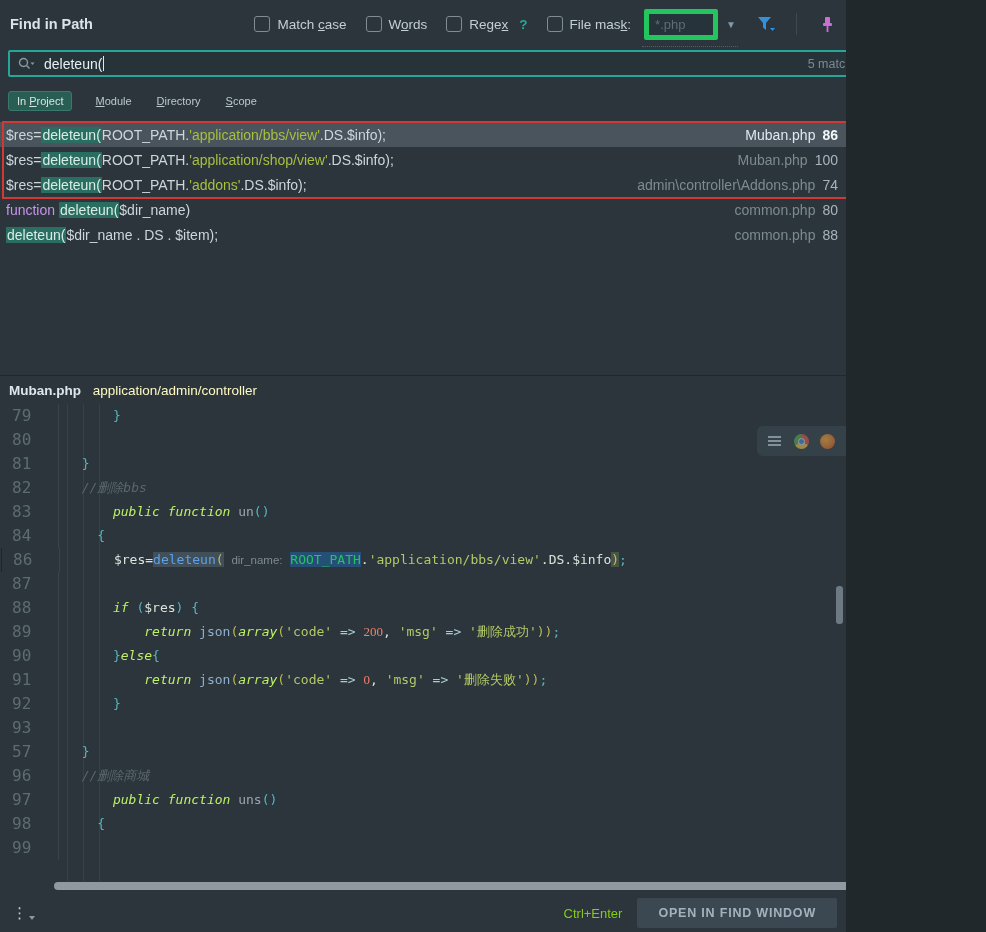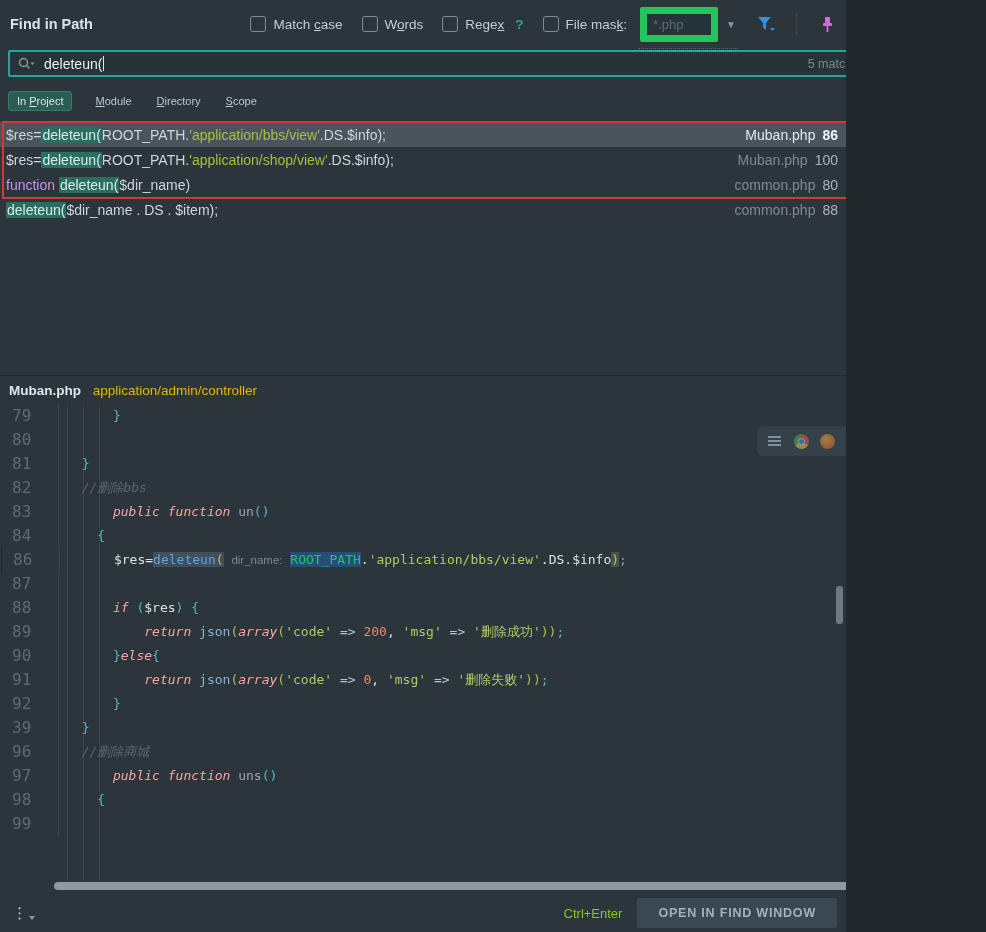--- a/index.html
+++ b/index.html
@@ -8,21 +8,21 @@
 
   
   .hdr{position:absolute;top:0;left:0;right:0;height:48px;}
   .title{position:absolute;left:10px;top:16px;font-size:14.5px;font-weight:bold;color:#d9e3e9;}
   .opts{position:absolute;right:8px;top:0;height:48px;display:flex;align-items:center;gap:19px;}
   .opt{display:flex;align-items:center;gap:7px;font-size:13.5px;color:#c3ced5;cursor:default;}
   .cb{width:14px;height:14px;border:1.5px solid #808c94;border-radius:3px;background:transparent;flex:none;}
   .u{text-decoration:underline;}
   .help{color:#2aa89d;font-weight:bold;margin-left:4px;}
   .comboWrap{position:relative;display:flex;align-items:center;gap:8px;margin-left:-6px;}
-  .combo{width:52px;height:21px;line-height:21px;background:#27333a;border:7px solid #22c55e;
+  .combo{width:52px;height:21px;line-height:21px;background:#27333a;border:5px solid #22c55e;
          color:#5d6c75;font-size:13px;padding:0 6px;border-radius:2px;}
   .comboWrap:after{content:"";position:absolute;left:-2px;right:-2px;bottom:-7px;border-bottom:1px dotted #525e66;}
   .arr{color:#8397a5;font-size:10px;}
   .sep{width:1px;height:22px;background:#3d484f;}
   .iconbtn{display:flex;align-items:center;justify-content:center;width:22px;height:22px;}
 
   
   .search{position:absolute;top:50px;left:8px;width:970px;height:27px;box-sizing:border-box;
           border:2px solid #26a69a;background:#26343a;border-radius:2px;
           display:flex;align-items:center;padding:0 8px;}
@@ -49,36 +49,36 @@
   .m{background:#2a6e61;color:#daece7;border-radius:2px;padding:1px 1px;}
   .rs{color:#a8bf3f;}
   .rkw{color:#c792ea;}
   .redbox{position:absolute;top:121px;left:2px;width:979px;height:78px;border:2.5px solid #d13a34;
           box-sizing:border-box;pointer-events:none;z-index:6;}
 
   
   .divider{position:absolute;top:375px;left:0;right:0;height:1px;background:#20282c;}
   .phead{position:absolute;top:383px;left:9px;font-size:13.5px;}
   .pfile{font-weight:bold;color:#dde6ec;}
-  .ppath{color:#eab308;margin-left:8px;}
+  .ppath{color:#fef9c3;margin-left:8px;}
 
   
   .editor{position:absolute;top:404px;left:0;width:986px;height:505px;overflow:hidden;}
   .guide{position:absolute;top:0;height:480px;width:1px;background:rgba(170,190,200,0.09);}
   .codelines{position:relative;}
   .cl{height:24px;line-height:24px;display:flex;font-family:"DejaVu Sans Mono",monospace;font-size:13px;white-space:pre;}
   .cl.caret{background:#1e272b;}
   .ln{width:46px;padding-left:12px;flex:none;color:#5d6b72;font-size:16px;}
   .lt{border-left:1px solid #39454b;padding-left:7px;flex:1 1 auto;color:#dde3dc;}
-  .kw{color:#fca5a5;font-style:italic;}
+  .kw{color:#bef264;font-style:italic;}
   .fc{color:#8fb0cd;}
   .fn{color:#9aa7ae;}
   .cmt{color:#5a666c;font-style:italic;text-align:center;}
   .str{color:#b3c967;}
-  .num{color:#f2836b;}
+  .num{color:#f2836b;font-family:Liberation Serif, serif;}
   .op{color:#a8cdd3;}
   .pr{color:#56b6c2;}
   .pr2{color:#b8b857;}
   .brace{color:#56b6c2;}
   .semi{color:#56b6c2;}
   .def{color:#dde3dc;}
   .mb1{background:#414f5a;color:#5ca2e8;}
   .mb2{background:#414f5a;color:#c5bd5f;}
   .pm{background:#475549;color:#c5bd5f;}
   .usage{background:#264f78;color:#22c55e;}
@@ -190,20 +190,25 @@
   <div class="results" id="results">
       <div class="rrow sel">
         <span class="rcode"><span>$res=</span><span class="m">deleteun(</span><span>ROOT_PATH.</span><span class="rs">'application/bbs/view'</span><span>.DS.$info);</span></span>
         <span class="rfile">Muban.php</span>
         <span class="rline">86</span>
       </div>
       <div class="rrow">
         <span class="rcode"><span>$res=</span><span class="m">deleteun(</span><span>ROOT_PATH.</span><span class="rs">'application/shop/view'</span><span>.DS.$info);</span></span>
         <span class="rfile">Muban.php</span>
         <span class="rline">100</span>
+      </div>
+      <div class="rrow">
+        <span class="rcode"><span>$res=</span><span class="m">deleteun(</span><span>ROOT_PATH.</span><span class="rs">'addons'</span><span>.DS.$info);</span></span>
+        <span class="rfile">admin\controller\Addons.php</span>
+        <span class="rline">74</span>
       </div>
       <div class="rrow">
         <span class="rcode"><span class="rkw">function </span><span class="m">deleteun(</span><span>$dir_name)</span></span>
         <span class="rfile">common.php</span>
         <span class="rline">80</span>
       </div>
       <div class="rrow">
         <span class="rcode"><span class="m">deleteun(</span><span>$dir_name . DS . $item);</span></span>
         <span class="rfile">common.php</span>
         <span class="rline">88</span>
@@ -228,21 +233,22 @@
         <div class="cl"><span class="ln">82</span><span class="lt"><span>  </span><span class="cmt">//删除bbs</span></span></div>
         <div class="cl"><span class="ln">83</span><span class="lt"><span>      </span><span class="kw">public function</span><span> </span><span class="fn">un</span><span class="pr">()</span></span></div>
         <div class="cl"><span class="ln">84</span><span class="lt"><span>    </span><span class="brace">{</span></span></div>
         <div class="cl caret"><span class="ln">86</span><span class="lt"><span>      </span><span class="def">$res=</span><span class="mb1">deleteun</span><span class="mb2">(</span><span> </span><span class="inlay">dir_name:</span><span> </span><span class="usage">ROOT_PATH</span><span class="def">.</span><span class="str">'application/bbs/view'</span><span class="def">.DS.$info</span><span class="pm">)</span><span class="semi">;</span></span></div>
         <div class="cl"><span class="ln">87</span><span class="lt"></span></div>
         <div class="cl"><span class="ln">88</span><span class="lt"><span>      </span><span class="kw">if </span><span class="pr">(</span><span class="def">$res</span><span class="pr">)</span><span> </span><span class="brace">{</span></span></div>
         <div class="cl"><span class="ln">89</span><span class="lt"><span>          </span><span class="kw">return </span><span class="fc">json</span><span class="pr2">(</span><span class="kw">array</span><span class="pr2">(</span><span class="str">'code'</span><span class="def"> </span><span class="op">=&gt;</span><span class="def"> </span><span class="num">200</span><span class="def">, </span><span class="str">'msg'</span><span class="def"> </span><span class="op">=&gt;</span><span class="def"> </span><span class="str">'删除成功'</span><span class="pr2">))</span><span class="semi">;</span></span></div>
         <div class="cl"><span class="ln">90</span><span class="lt"><span>      </span><span class="brace">}</span><span class="kw">else</span><span class="brace">{</span></span></div>
         <div class="cl"><span class="ln">91</span><span class="lt"><span>          </span><span class="kw">return </span><span class="fc">json</span><span class="pr2">(</span><span class="kw">array</span><span class="pr2">(</span><span class="str">'code'</span><span class="def"> </span><span class="op">=&gt;</span><span class="def"> </span><span class="num">0</span><span class="def">, </span><span class="str">'msg'</span><span class="def"> </span><span class="op">=&gt;</span><span class="def"> </span><span class="str">'删除失败'</span><span class="pr2">))</span><span class="semi">;</span></span></div>
         <div class="cl"><span class="ln">92</span><span class="lt"><span>      </span><span class="brace">}</span></span></div>
-        <div class="cl"><span class="ln">39</span><span class="lt"><span>  </span><span class="brace">}</span></span></div>
+        <div class="cl"><span class="ln">93</span><span class="lt"></span></div>
+        <div class="cl"><span class="ln">57</span><span class="lt"><span>  </span><span class="brace">}</span></span></div>
         <div class="cl"><span class="ln">96</span><span class="lt"><span>  </span><span class="cmt">//删除商城</span></span></div>
         <div class="cl"><span class="ln">97</span><span class="lt"><span>      </span><span class="kw">public function</span><span> </span><span class="fn">uns</span><span class="pr">()</span></span></div>
         <div class="cl"><span class="ln">98</span><span class="lt"><span>    </span><span class="brace">{</span></span></div>
         <div class="cl"><span class="ln">99</span><span class="lt"></span></div>
       </div>
   </div>
 
   <div class="bbar" id="bbar">
       <span class="bi listedit"></span>
       <span class="bi chrome"></span>

